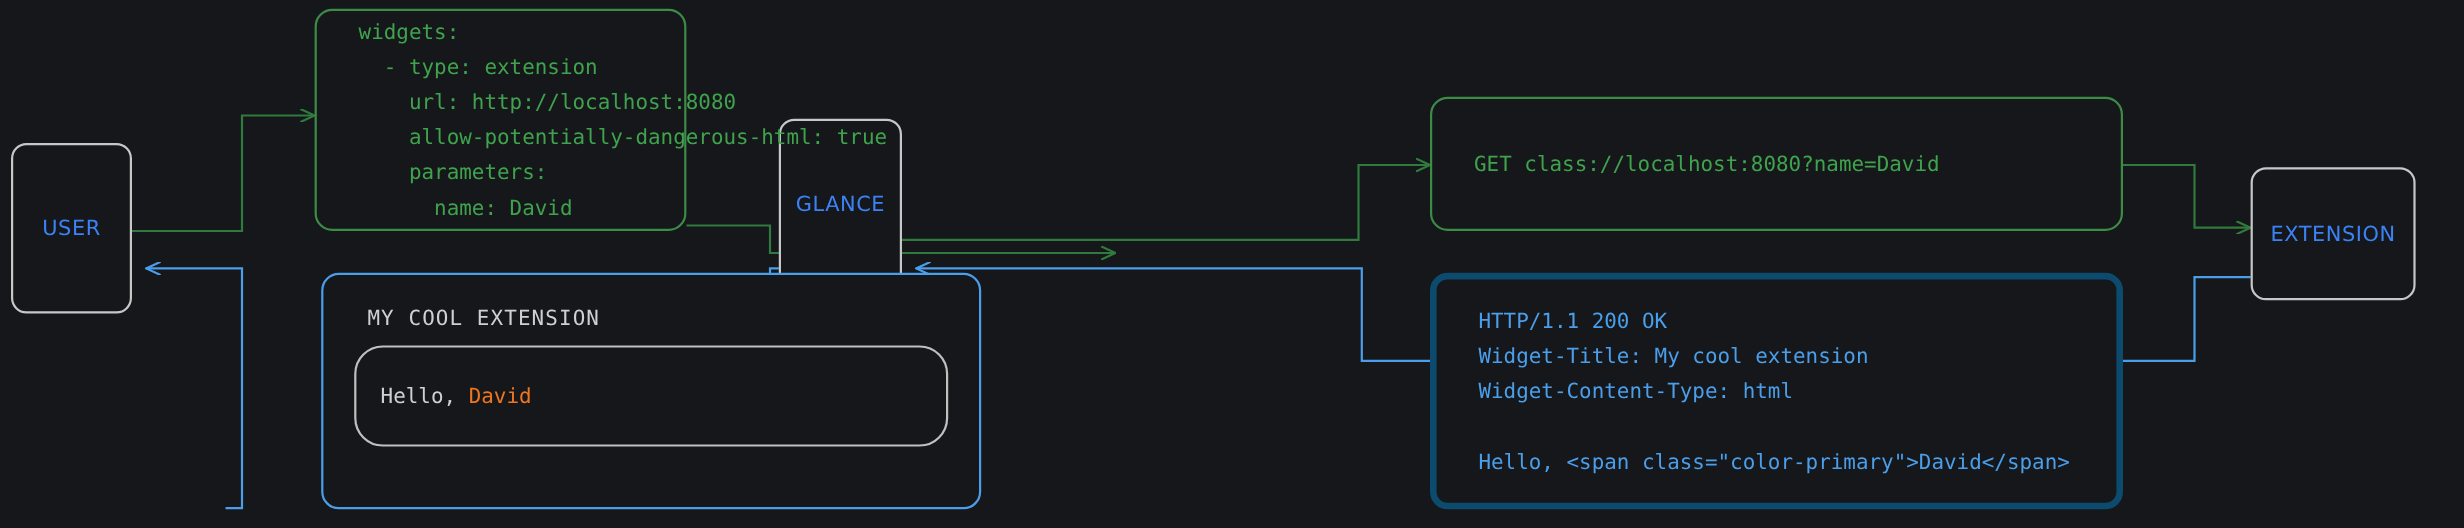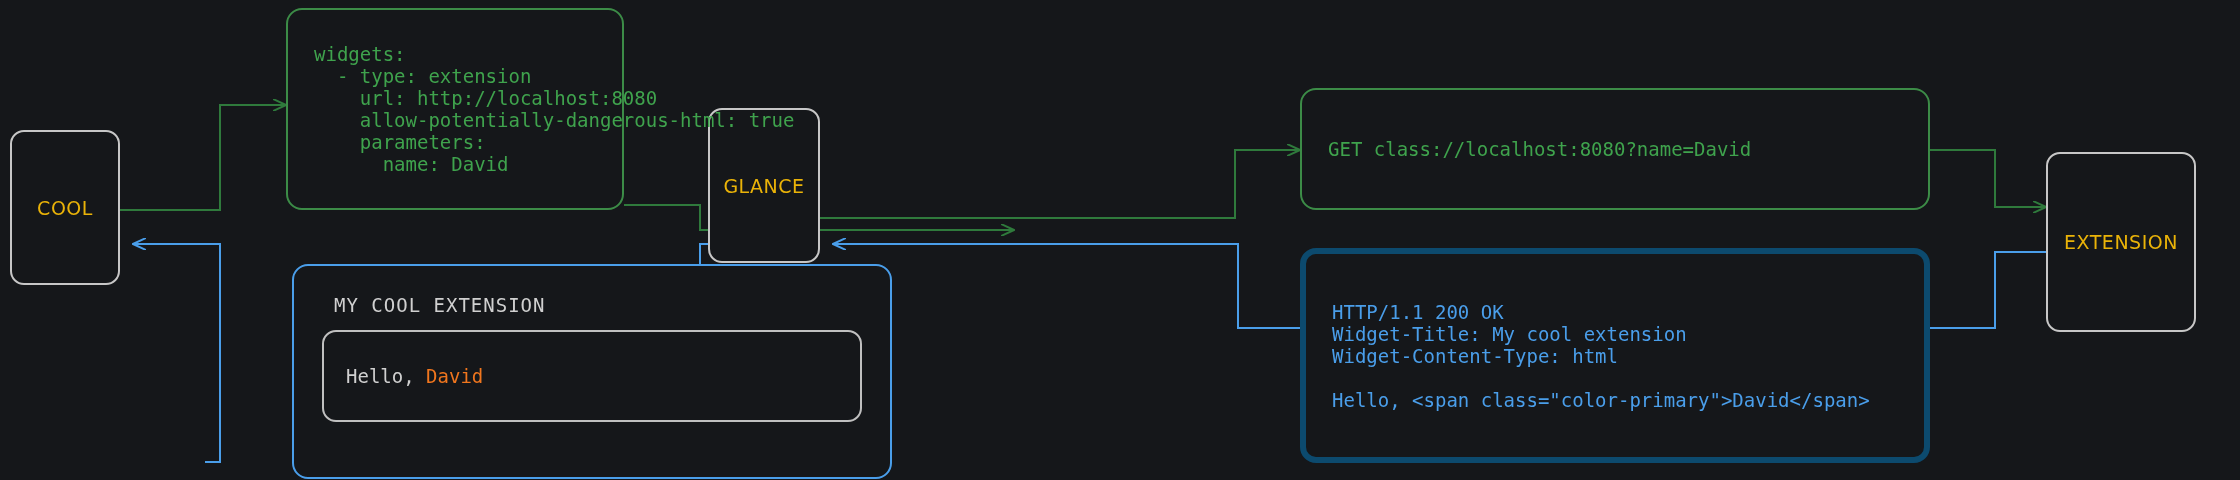--- a/index.html
+++ b/index.html
@@ -26,21 +26,21 @@
     position: absolute;
     box-sizing: border-box;
     border-radius: 14px;
     display: flex;
     align-items: center;
     justify-content: center;
     background: #15171a;
   }
   .node-actor {
     border: 2px solid #c7c7c7;
-    color: #eab308;
+    color: #3b82f6;
     font-size: 19px;
     letter-spacing: 0.5px;
     font-family: "DejaVu Sans", sans-serif;
   }
   .note {
     position: absolute;
     box-sizing: border-box;
     border-radius: 16px;
     background: #15171a;
     padding: 18px 26px;
@@ -53,44 +53,43 @@
     color: #3fa34d;
   }
   .note-blue {
     border: 6px solid #0c4a6e;
     color: #4a9eea;
   }
   .code {
     white-space: pre;
     font-family: "DejaVu Sans Mono", monospace;
     font-size: 19px;
-    line-height: 22px;
-    margin: 0;
+    line-height: 32px;
+    margin: 12px;
   }
 
   .widget-card {
     position: absolute;
     box-sizing: border-box;
     border-radius: 16px;
     border: 2px solid #4a9eea;
     background: #15171a;
     padding: 22px 28px;
-    margin-top: 16px;
   }
   .widget-title {
     font-family: "DejaVu Sans Mono", monospace;
     font-size: 19px;
     color: #d0d0d0;
     letter-spacing: 1px;
     margin: 6px 0 14px 12px;
   }
   .widget-body {
     box-sizing: border-box;
     border: 2px solid #c0c0c0;
-    border-radius: 14px;
+    border-radius: 26px;
     height: 92px;
     display: flex;
     align-items: center;
     padding-left: 22px;
   }
   .widget-text {
     font-family: "DejaVu Sans Mono", monospace;
     font-size: 19px;
     color: #d0d0d0;
     white-space: pre;
@@ -124,28 +123,28 @@
 
     <path d="M1858,328 H1855 M1858,328 H1860" fill="none" stroke="#4a9eea" stroke-width="2"></path>
     <path d="M1300,328 H1238 V244 H1125 H833" fill="none" stroke="#4a9eea" stroke-width="2" marker-end="url(#arrow-blue)"></path>
 
     <path d="M708,244 H700 V346 H648" fill="none" stroke="#4a9eea" stroke-width="2" marker-end="url(#arrow-blue)"></path>
 
     <path d="M205,462 H220 V244 H133" fill="none" stroke="#4a9eea" stroke-width="2" marker-end="url(#arrow-blue)"></path>
   </svg>
 
   <div class="node node-actor" style="left:10px; top:130px; width:110px; height:155px;">
-    <span>COOL</span>
+    <span>USER</span>
   </div>
 
   <div class="node node-actor" style="left:708px; top:108px; width:112px; height:155px;">
     <span>GLANCE</span>
   </div>
 
-  <div class="node node-actor" style="left:2046px; top:152px; width:150px; height:180px;text-align:right;">
+  <div class="node node-actor" style="left:2046px; top:152px; width:150px; height:121px;text-align:right;">
     <span>EXTENSION</span>
   </div>
 
   <div class="note note-green" style="left:286px; top:8px; width:338px; height:202px;">
     <pre class="code">widgets:
   - type: extension
     url: http://localhost:8080
     allow-potentially-dangerous-html: true
     parameters:
       name: David</pre>

